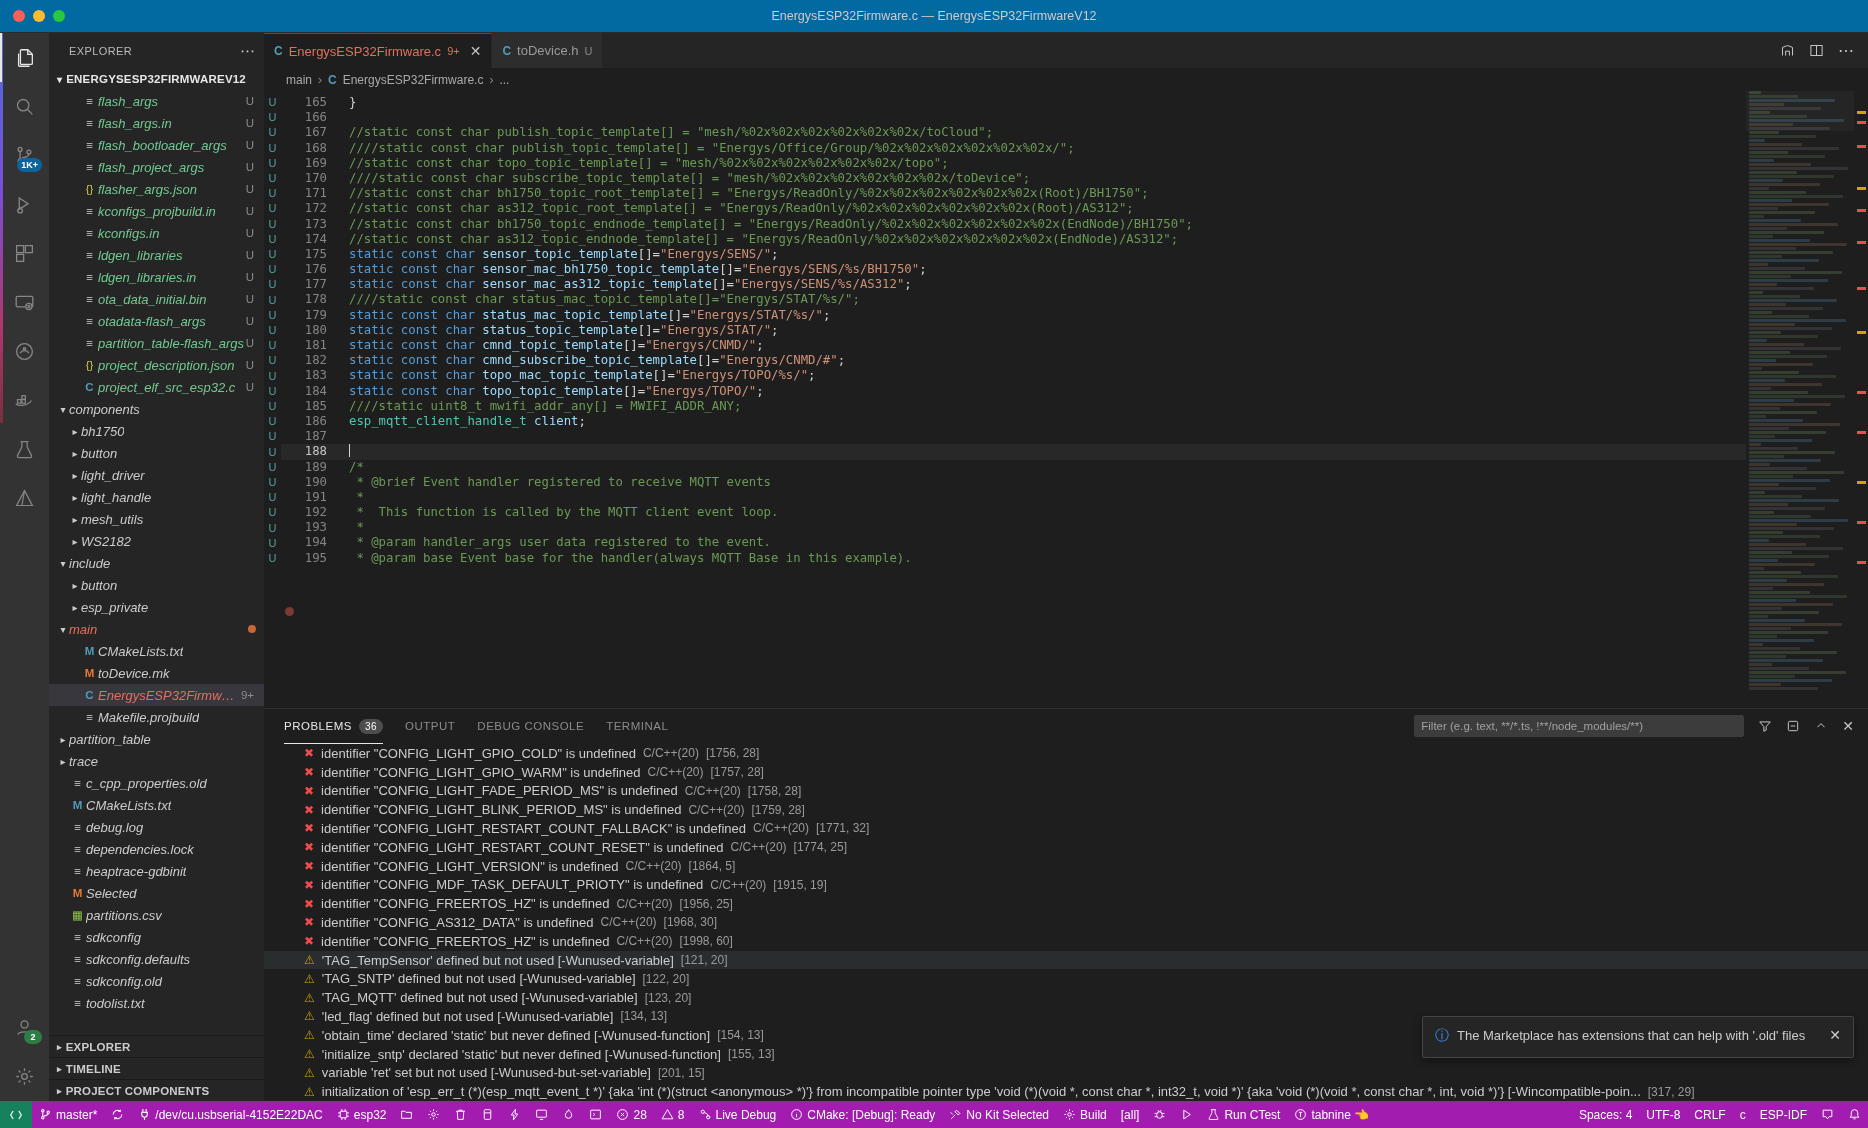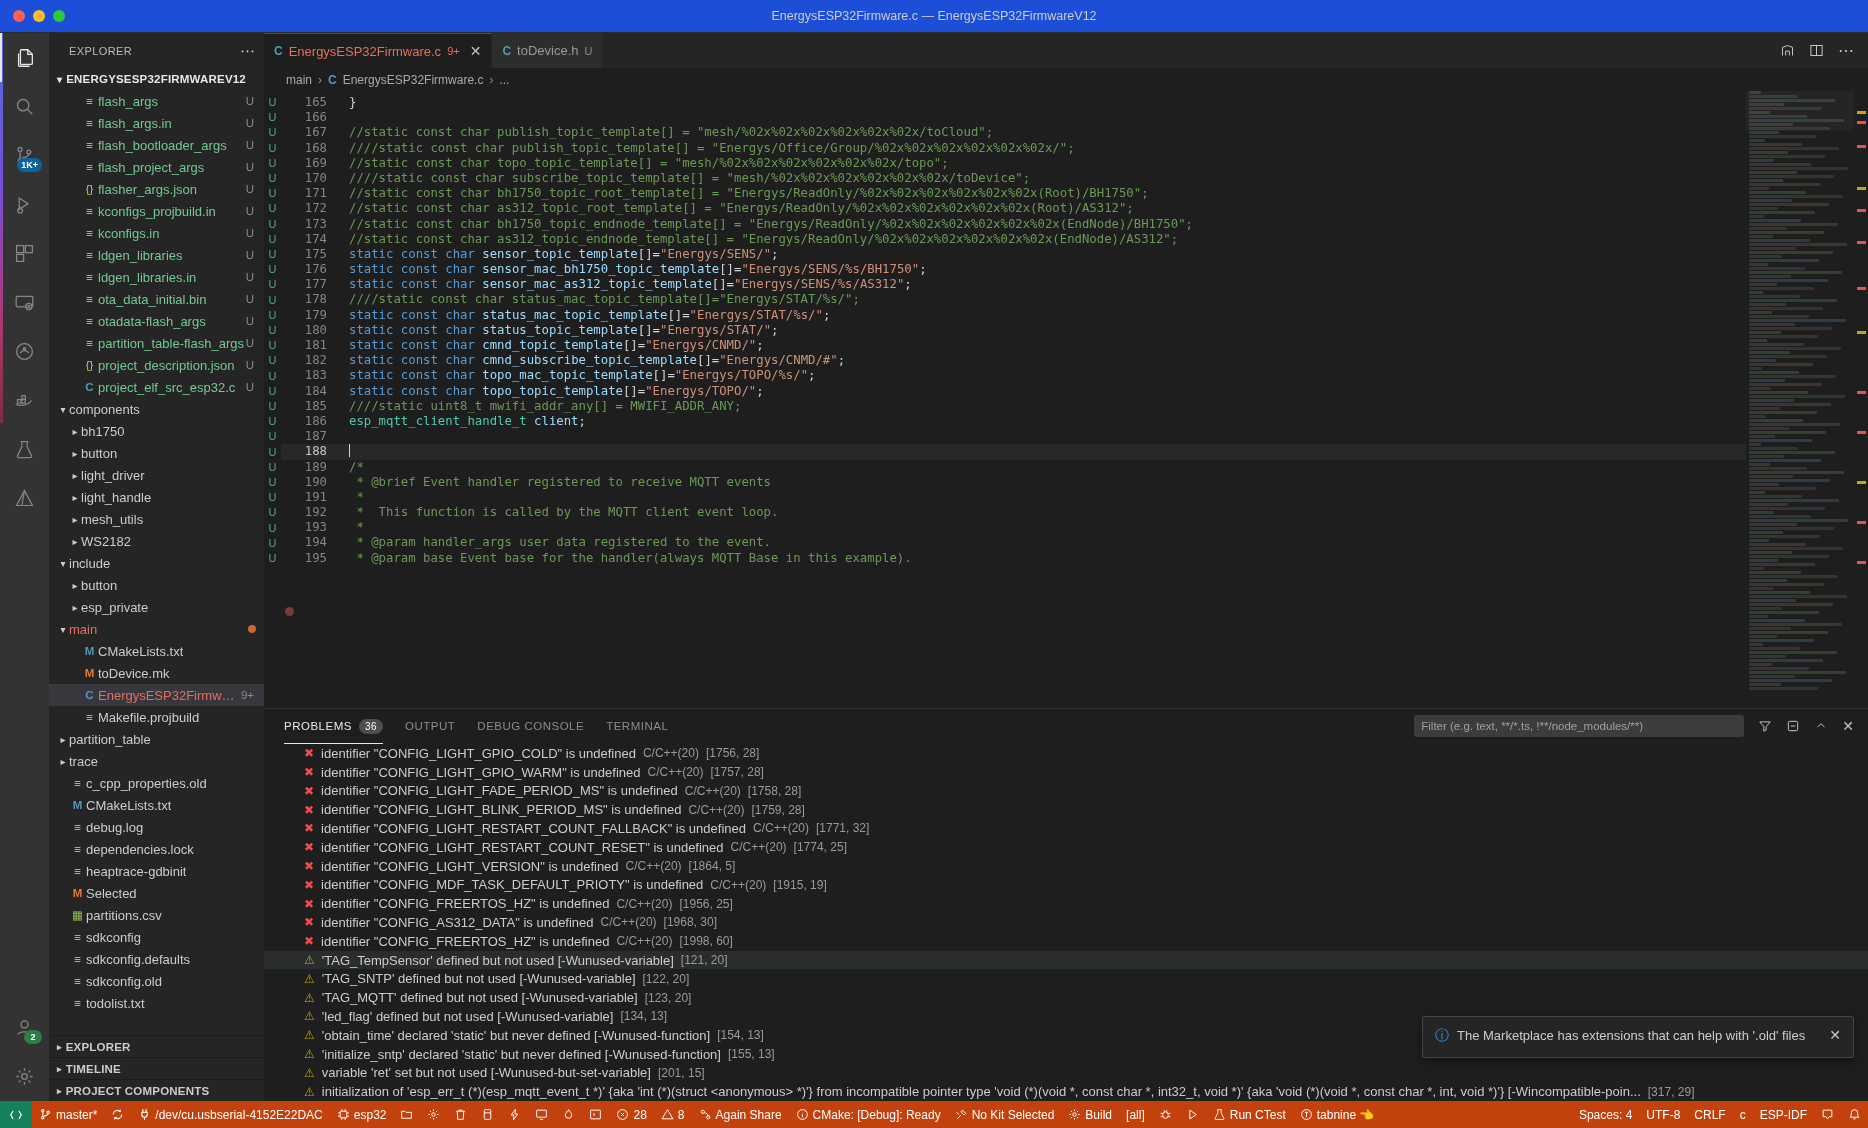--- a/index.html
+++ b/index.html
@@ -6,21 +6,21 @@
   html, body {
     width: 1868px; height: 1128px;
     background: #1e1e1e;
     font-family: "Liberation Sans", sans-serif;
     overflow: hidden;
   }
   .app { position: relative; width: 1868px; height: 1128px; display: flex; flex-direction: column; background:#1e1e1e; }
 
   
   .titlebar {
-    height: 33px; flex: 0 0 33px; background: #1d4ed8;
+    height: 33px; flex: 0 0 33px; background: #0369a1;
     display: flex; align-items: center; position: relative;
     border-bottom: 1px solid #2b2b2b;
   }
   .traffic { display: flex; gap: 8px; padding-left: 13px; align-items:center; }
   .tl { width: 12px; height: 12px; border-radius: 50%; }
   .tl.red { background: #ff5f57; } .tl.yellow { background: #febc2e; } .tl.green { background: #28c840; }
   .title-text {
     position: absolute; left: 0; right: 0; text-align: center;
     font-size: 12.5px; color: #cccccc; pointer-events: none;
   }
@@ -67,21 +67,21 @@
     color:#e7e7e7; font-size: 11.5px; font-weight:700; letter-spacing:.2px;
   }
   .tree { flex:1 1 auto; overflow:hidden; position: relative; }
   .row {
     height: 22px; display:flex; align-items:center; font-size: 13px;
     color:#cccccc; white-space:nowrap; padding-right:4px;
   }
   .row.selected { background:#37373d; }
   .row .chev { width:12px; text-align:center; color:#cccccc; font-size:10px; flex:0 0 12px; }
   .row .fico { width:17px; text-align:center; flex:0 0 17px; font-size:11.5px; }
-  .row .lbl { overflow:hidden; text-overflow:ellipsis; }
+  .row .lbl { overflow:hidden; text-overflow:ellipsis;font-style:italic; }
   .row .mod { margin-left:auto; color:#8b8b8b; font-size:11.5px; padding-right:6px; }
   .ico-txt { color:#cfcfcf; }
   .ico-json { color:#cbcb41; }
   .ico-c { color:#519aba; font-weight:700; }
   .ico-m { color:#519aba; font-weight:700; }
   .ico-mk { color:#e37933; font-weight:700; }
   .ico-csv { color:#8dc149; }
   .grn { color:#73c991; }
   .red-f { color:#e2705e; }
   .dirty-dot { position:absolute; right:8px; width:8px; height:8px; border-radius:50%; background:#cc6633; }
@@ -163,21 +163,21 @@
   }
   .toast-top { display:flex; align-items:flex-start; gap:8px; }
   .toast-msg { flex:1 1 auto; font-size:13px; color:#cccccc; line-height:18px; }
   .toast-x { color:#cccccc; font-size:14px; cursor:pointer; }
   .info-i { color:#3794ff; font-size:14px; line-height:17px; }
   .toast-btns { display:flex; gap:8px; justify-content:flex-end; margin-top:12px; }
   .tbtn { background:#0e639c; color:#fff; font-size:13px; padding:5px 12px; border:none; border-radius:2px; }
 
   
   .statusbar {
-    height:27px; flex:0 0 27px; background:#c2410c; display:flex; align-items:center;
+    height:27px; flex:0 0 27px; background:#a21caf; display:flex; align-items:center;
     color:#ffffff; font-size:12px; position:relative;
   }
   .sb-remote { background:#16825d; height:27px; display:flex; align-items:center; padding:0 9px; font-size:13px; }
   .sitem { display:flex; align-items:center; gap:4px; padding:0 7px; height:27px; white-space:nowrap; }
   .sright { margin-left:auto; display:flex; align-items:center; }
   svg { display:block; }
 </style>
 </head>
 <body>
 
@@ -1093,21 +1093,21 @@
           <span>8</span>
         </div>
         <div class="sitem">
           <span>
             <svg width="13" height="13" viewBox="0 0 24 24" fill="none" stroke="#fff" stroke-width="1.8">
               <circle cx="7" cy="7" r="3"></circle>
               <path d="M10 9c4 0 7 3 7 7"></path>
               <circle cx="17" cy="17" r="3"></circle>
             </svg>
           </span>
-          <span>Again Share</span>
+          <span>Live Debug</span>
         </div>
         <div class="sitem">
           <span>
             <svg width="13" height="13" viewBox="0 0 24 24" fill="none" stroke="#fff" stroke-width="1.8">
               <circle cx="12" cy="12" r="9"></circle>
               <path d="M12 11v6M12 7.5v.5"></path>
             </svg>
           </span>
           <span>CMake: [Debug]: Ready</span>
         </div>

